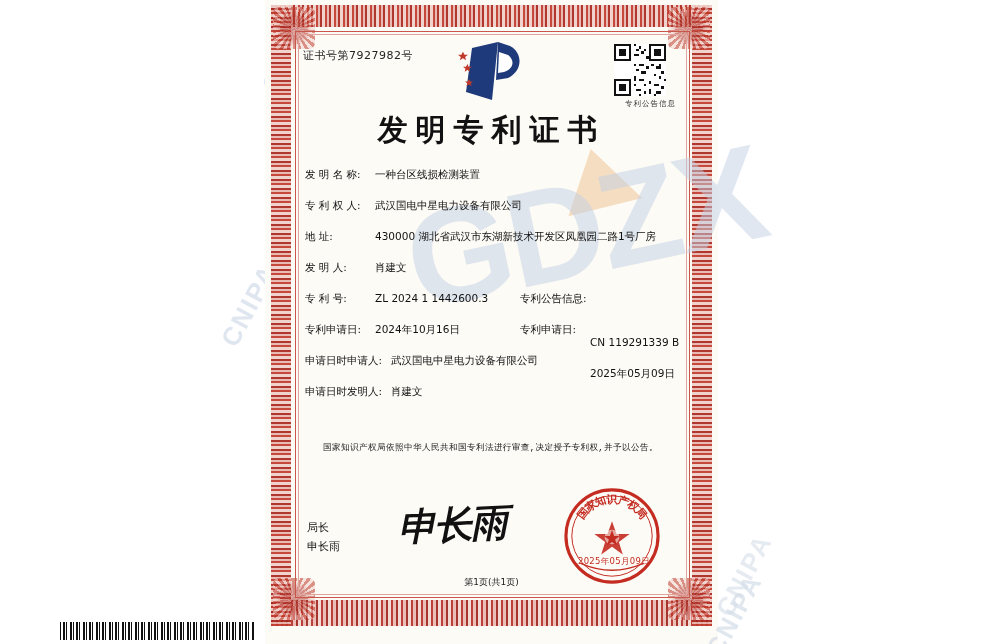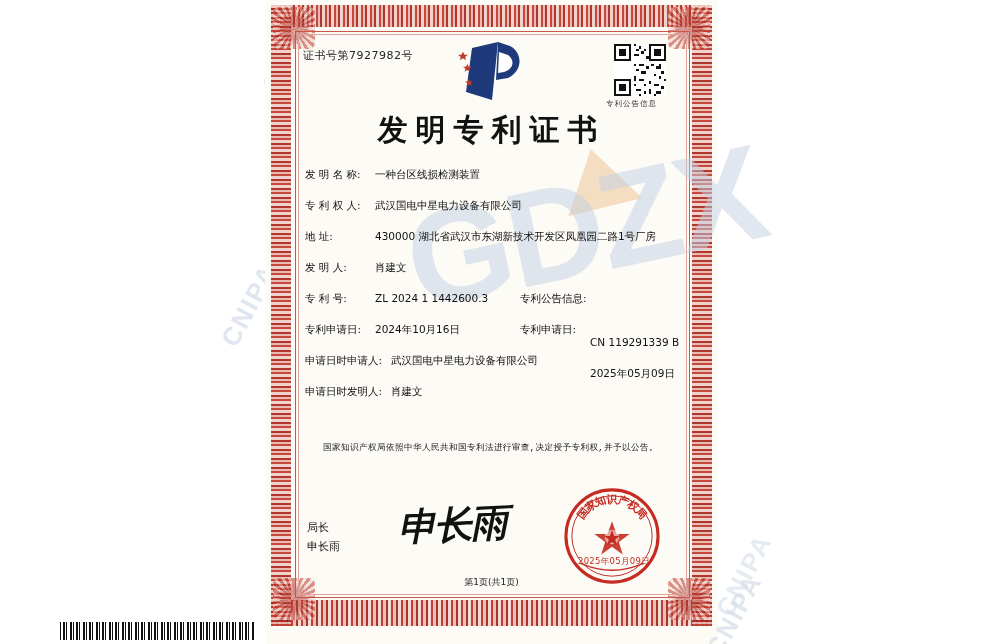--- a/index.html
+++ b/index.html
@@ -146,21 +146,21 @@
 
   .qr-wrap { position: absolute; left: 614px; top: 44px; width: 52px; height: 52px; }
   .qr { width: 52px; height: 52px; display: block; }
   .qr-label {
     position: absolute;
     left: 606px; top: 99px;
     font-size: 7.5px;
     color: #333;
     letter-spacing: 1px;
     width: 70px;
-    text-align: left;
+    text-align: right;
   }
 
   .doc-title {
     position: absolute;
     left: 0; top: 110px;
     width: 983px;
     text-align: center;
     font-family: "DejaVu Serif", serif;
     font-weight: bold;
     font-size: 30px;

